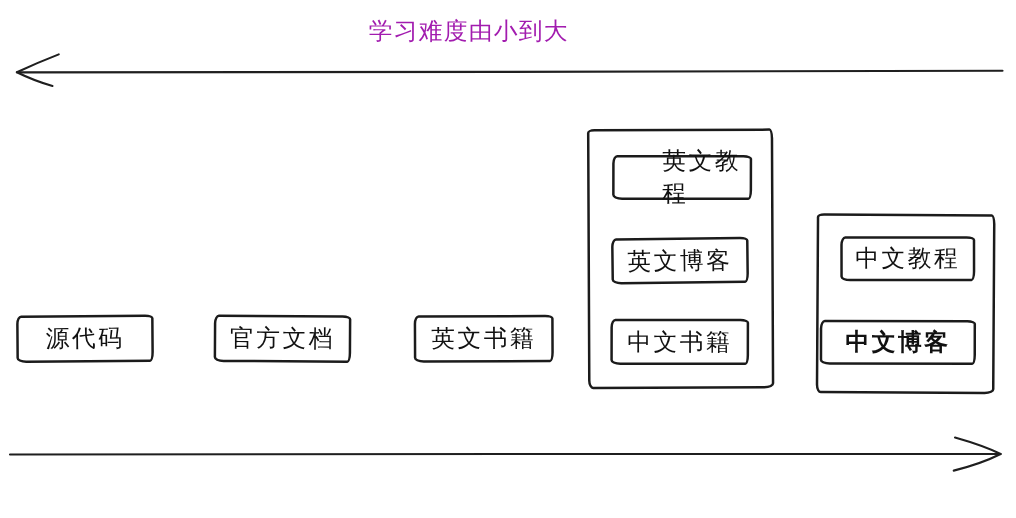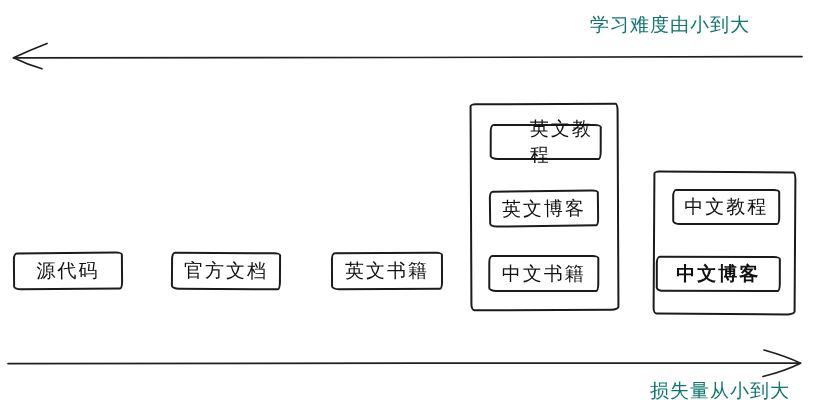--- a/index.html
+++ b/index.html
@@ -11,24 +11,24 @@
   .canvas {
     position: relative;
     width: 813px;
     height: 414px;
     background: #ffffff;
     overflow: hidden;
     color: #000000;
   }
   .axis-label {
     position: absolute;
-    text-align: right;
+    text-align: center;
     font-size: 19px;
     letter-spacing: 1px;
-    color: #0f766e;
+    color: #a21caf;
     white-space: nowrap;
   }
   .axis-label.top { left: 0; width: 750px; top: 12px; }
   .axis-label.bottom { left: 0; width: 790px; top: 378px; }
   .arrow-svg { position: absolute; left: 0; width: 813px; }
   .arrow-svg.top { top: 40px; height: 36px; }
   .arrow-svg.bottom { top: 346px; height: 38px; }
   .sketch-box {
     position: absolute;
     box-sizing: border-box;
@@ -98,15 +98,14 @@
       <span>中文博客</span>
     </div>
   </div>
 
   <svg class="arrow-svg bottom" viewBox="0 0 813 38" aria-hidden="true">
     <path d="M 8 17.6 Q 200 16.8 420 17.2 Q 620 17.5 799 17.2" fill="none" stroke="#1f1f1f" stroke-width="1.7" stroke-linecap="round"></path>
     <path d="M 764 4 Q 787 10.5 800.5 17.2" fill="none" stroke="#1f1f1f" stroke-width="1.7" stroke-linecap="round"></path>
     <path d="M 800.5 17.2 Q 785 25 763 30.5" fill="none" stroke="#1f1f1f" stroke-width="1.7" stroke-linecap="round"></path>
   </svg>
 
-  <div class="axis-label bottom">损失量从小到大</div>
 
 </div>
 
 </body></html>

